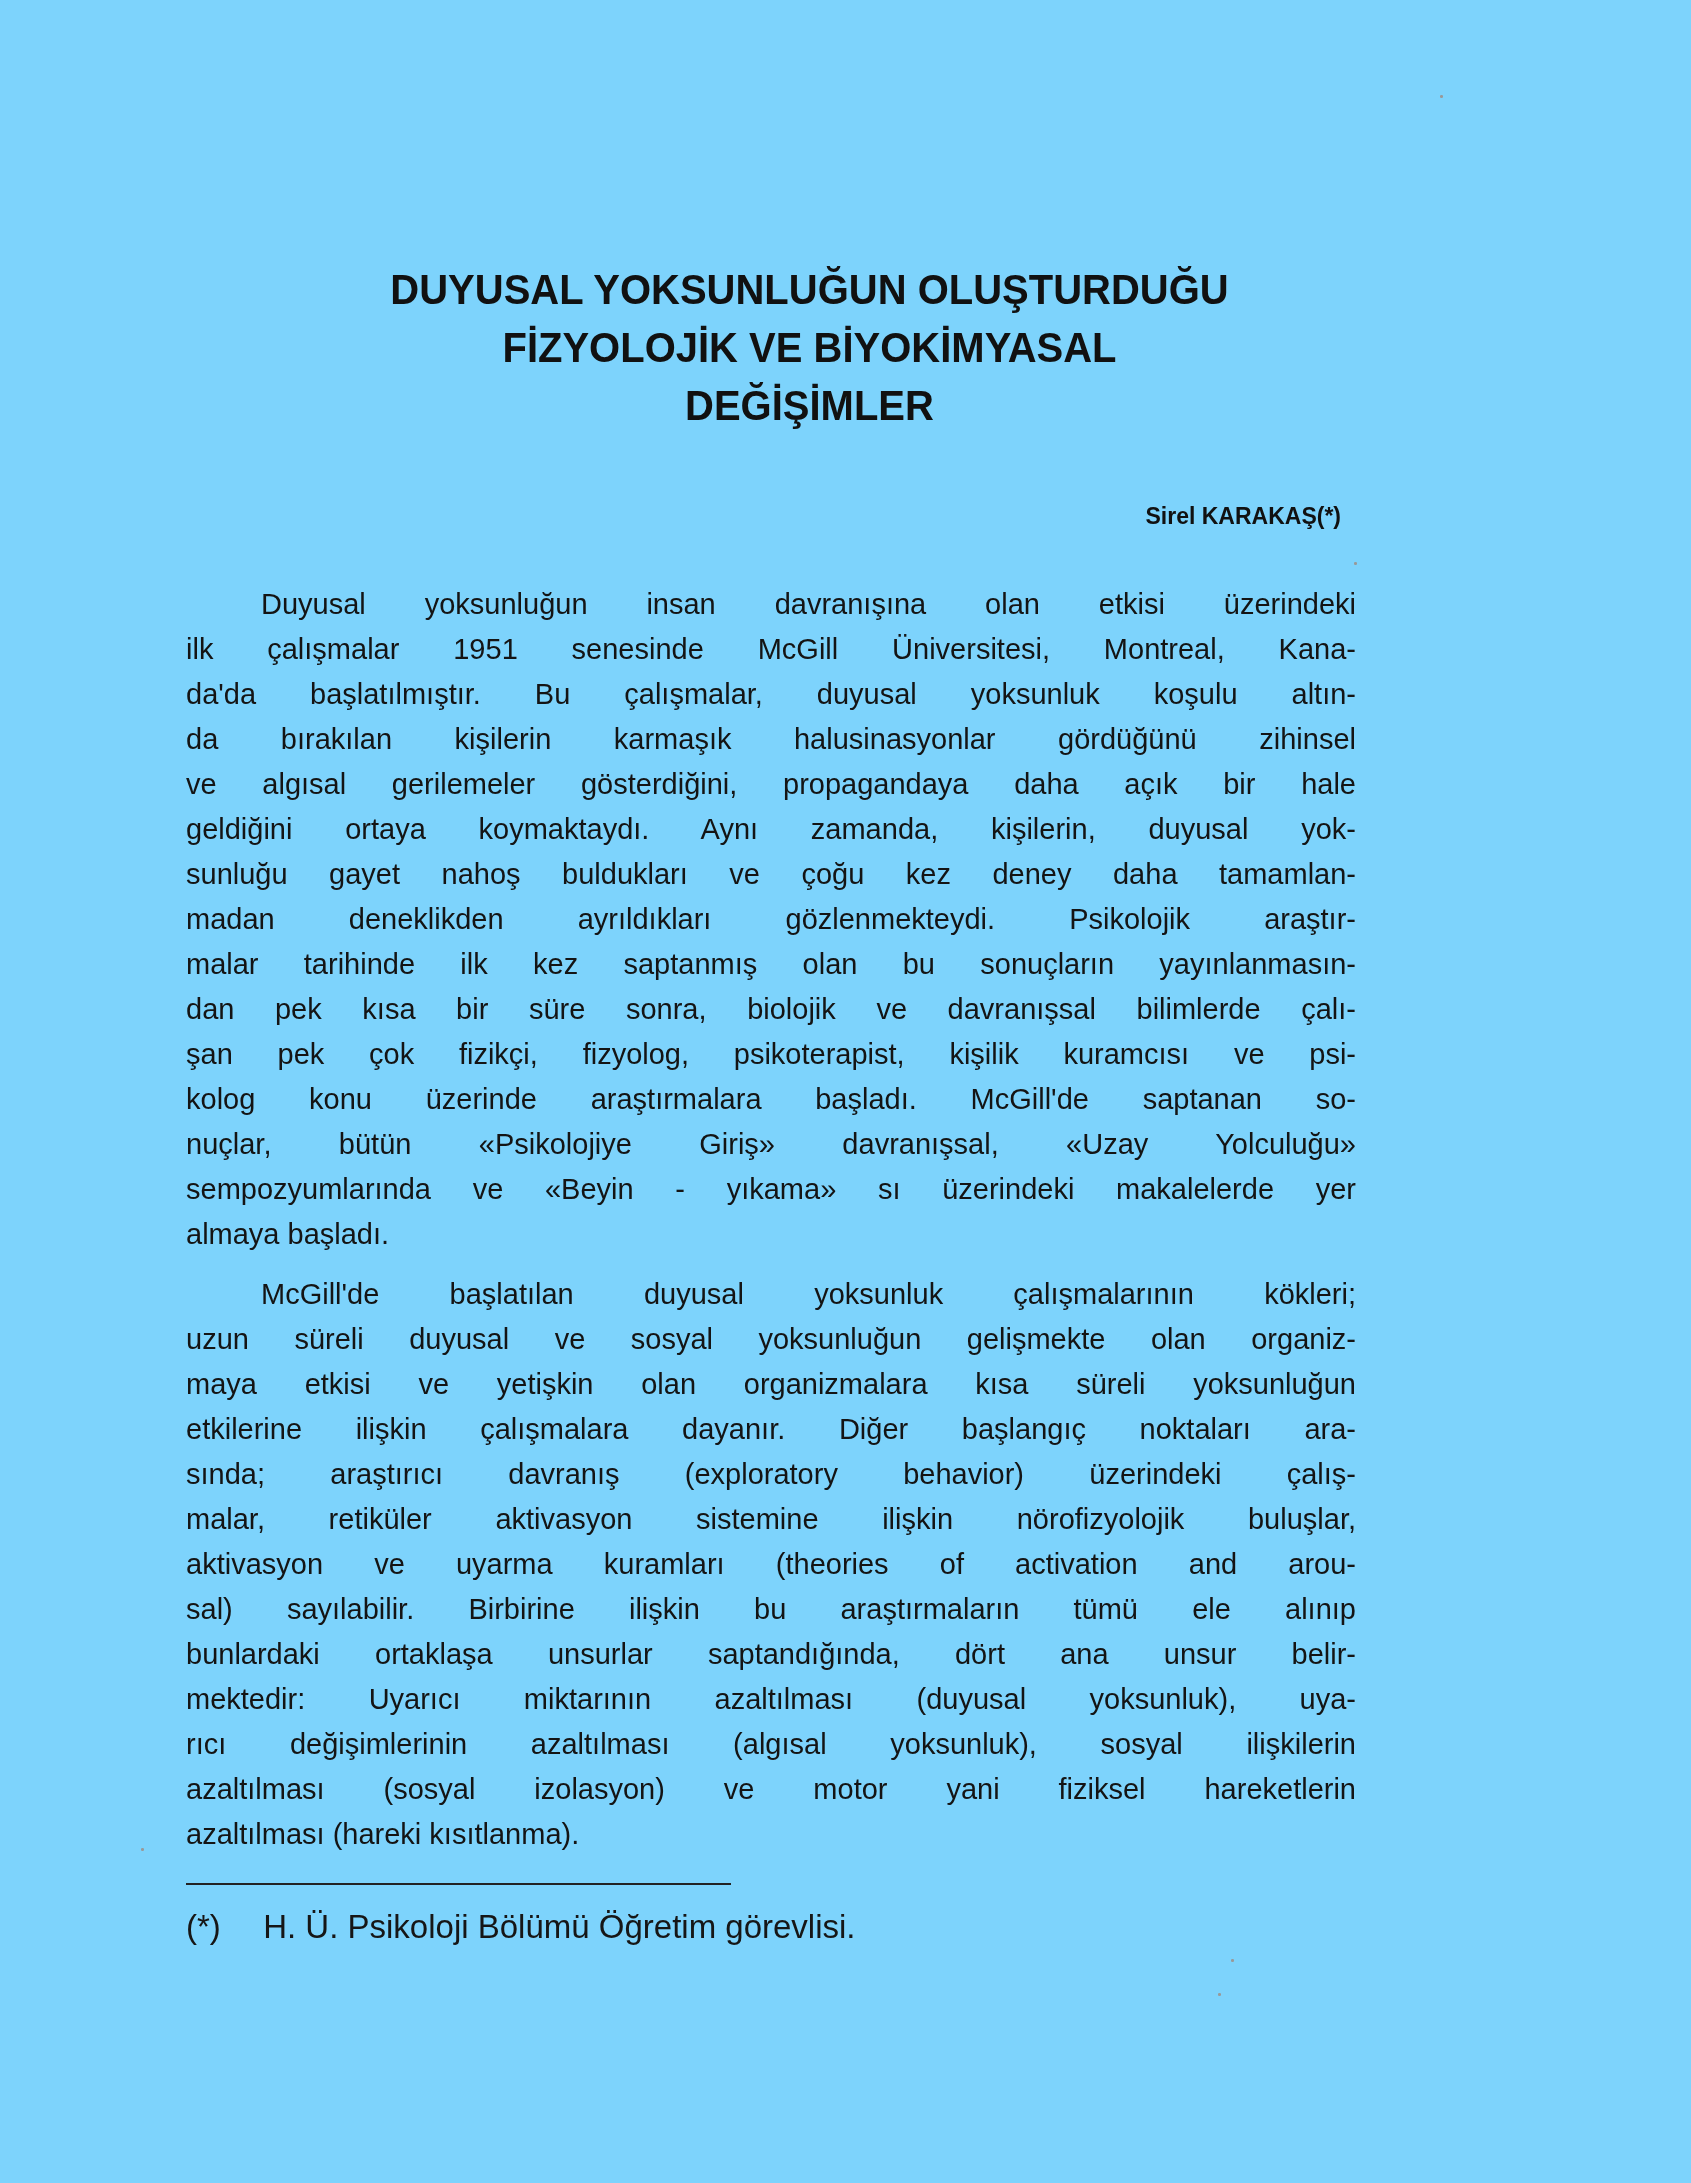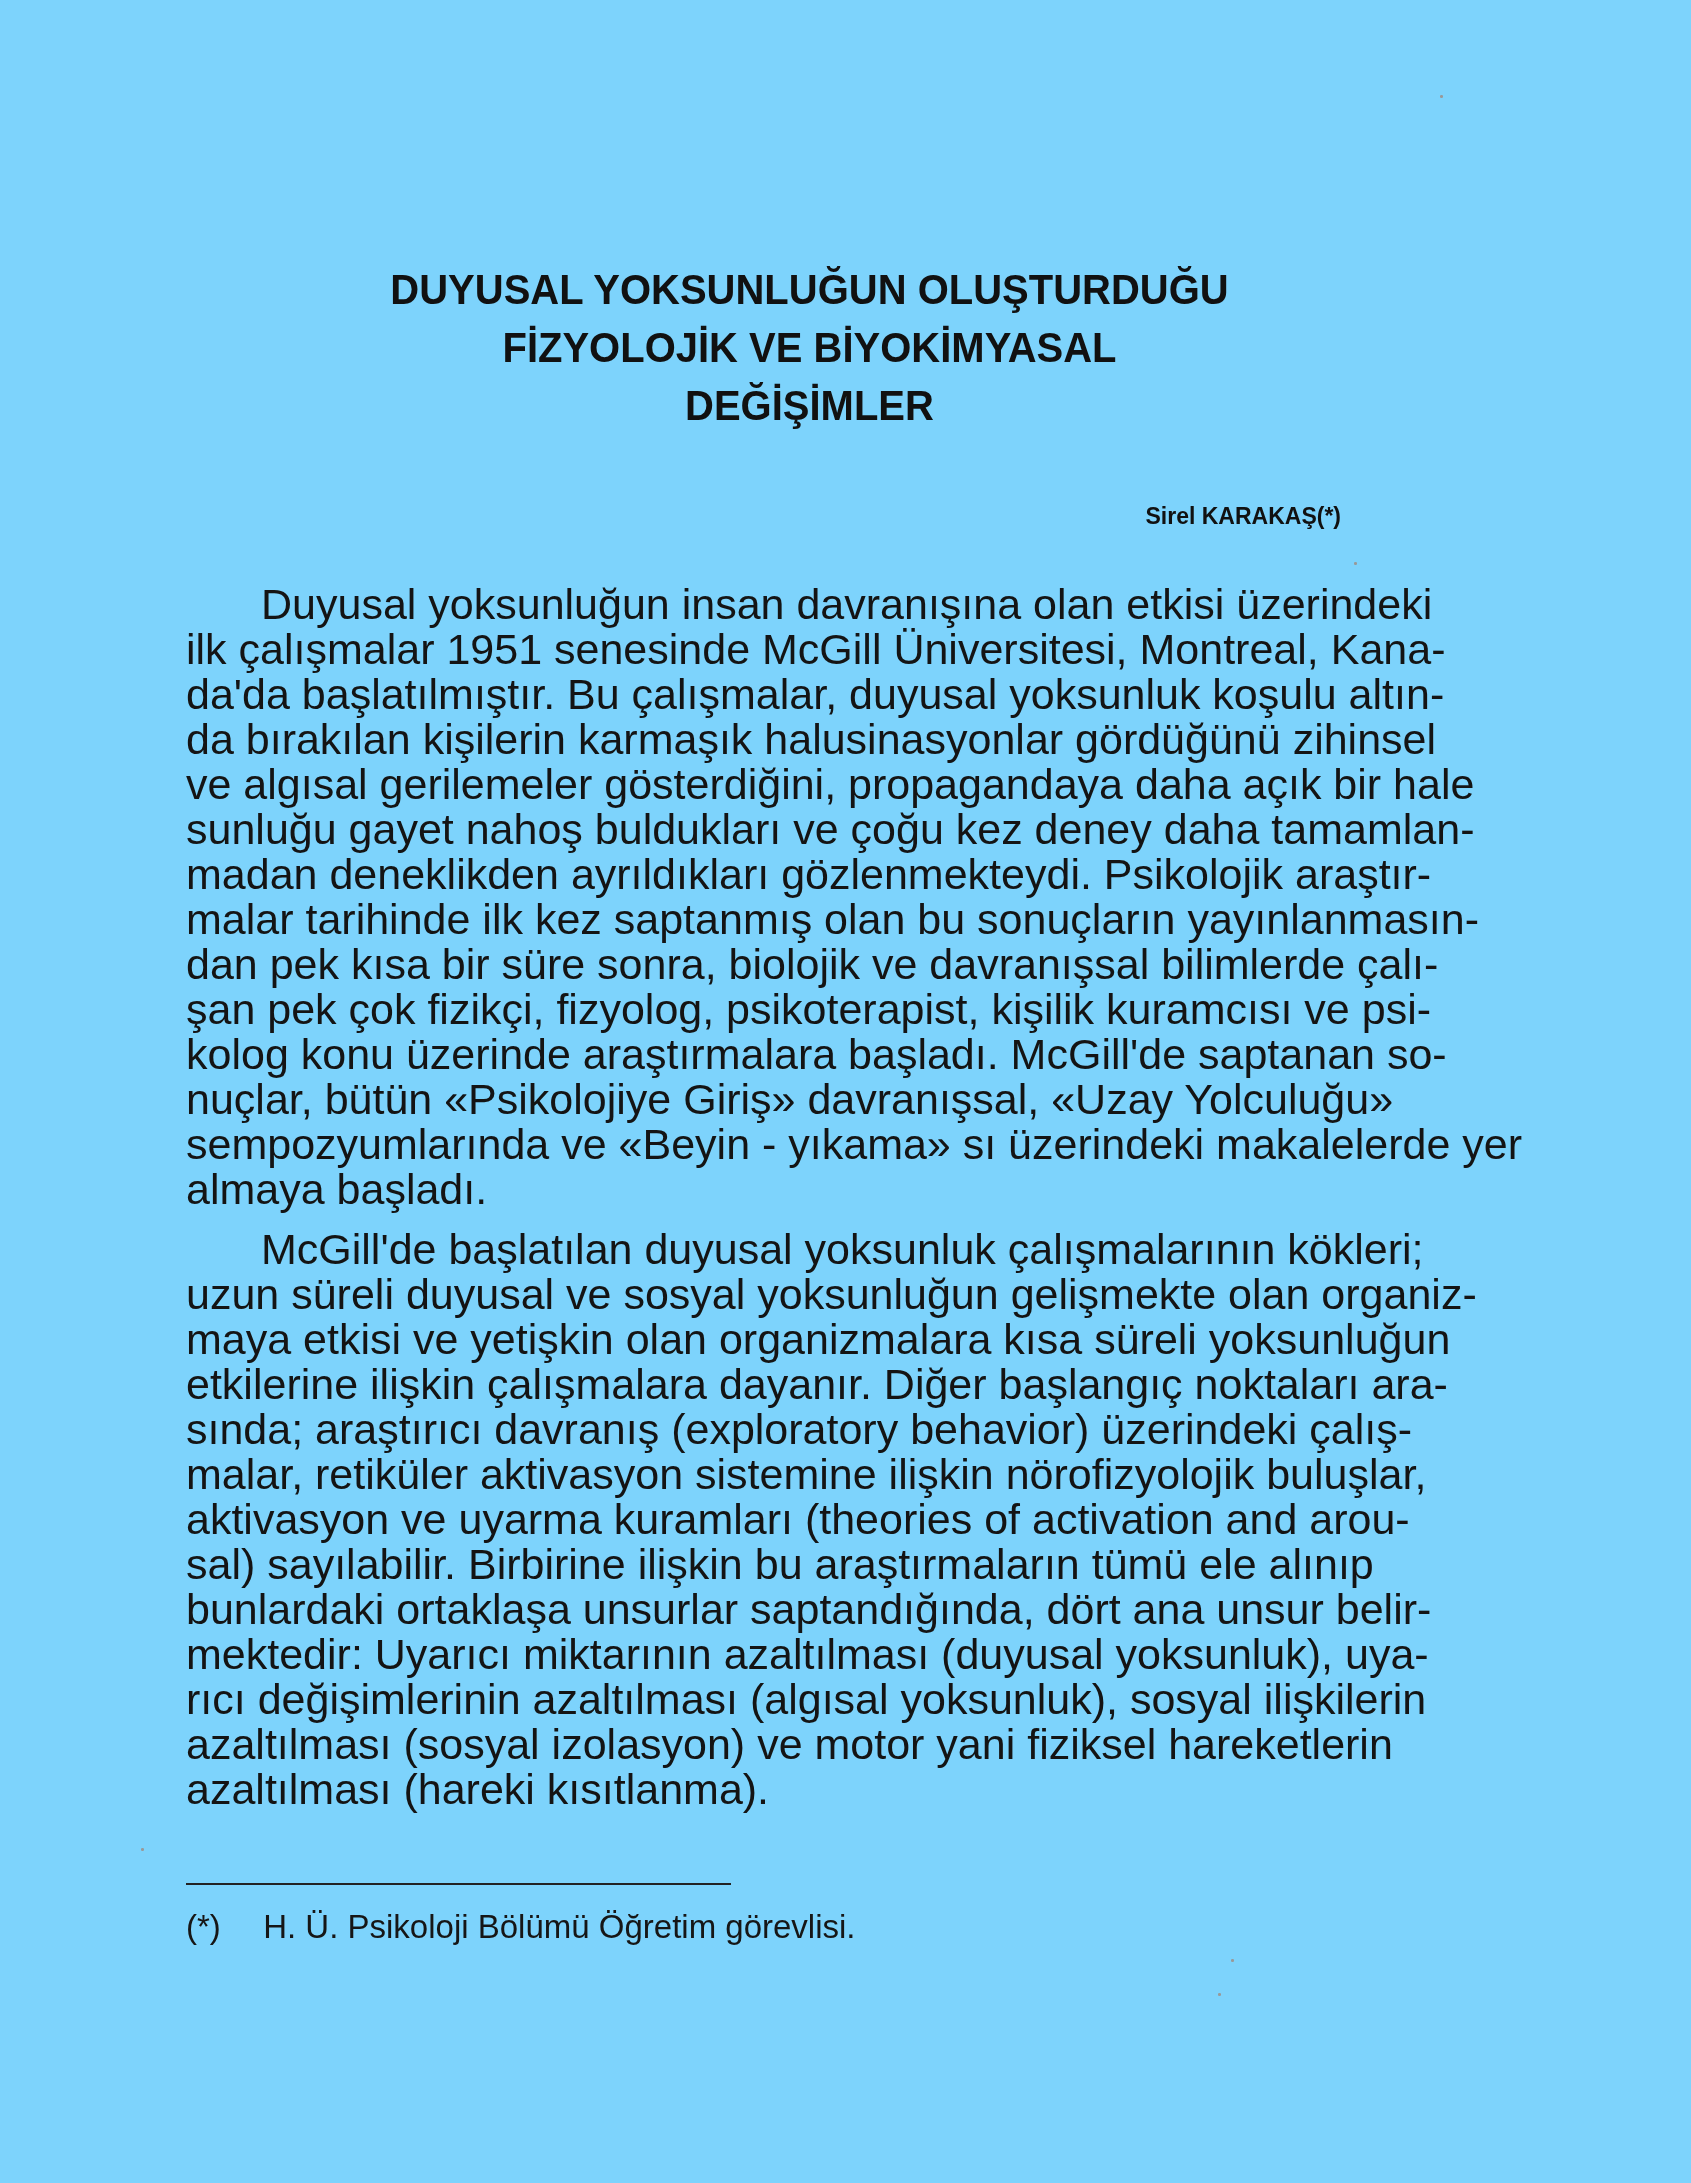--- a/index.html
+++ b/index.html
@@ -47,21 +47,21 @@
       font-size: 23px;
       line-height: 41px;
       white-space: nowrap;
     }
     .body-text {
       position: absolute;
       left: 186px;
       top: 582px;
       width: 1170px;
       font-family: "Liberation Sans", sans-serif;
-      font-size: 43px;
+      font-size: 29px;
       line-height: 45px;
       color: #141414;
     }
     .para-line {
       display: block;
       white-space: nowrap;
       text-align: justify;
       text-align-last: justify;
     }
     .para-line.indent {
@@ -116,20 +116,21 @@
 
   <div class="author">Sirel KARAKAŞ(*)</div>
 
   <div class="body-text">
     <div class="paragraph">
       <span class="para-line indent">Duyusal yoksunluğun insan davranışına olan etkisi üzerindeki</span>
       <span class="para-line">ilk çalışmalar 1951 senesinde McGill Üniversitesi, Montreal, Kana-</span>
       <span class="para-line">da'da başlatılmıştır. Bu çalışmalar, duyusal yoksunluk koşulu altın-</span>
       <span class="para-line">da bırakılan kişilerin karmaşık halusinasyonlar gördüğünü zihinsel</span>
       <span class="para-line">ve algısal gerilemeler gösterdiğini, propagandaya daha açık bir hale</span>
+      <span class="para-line">geldiğini ortaya koymaktaydı. Aynı zamanda, kişilerin, duyusal yok-</span>
       <span class="para-line">sunluğu gayet nahoş buldukları ve çoğu kez deney daha tamamlan-</span>
       <span class="para-line">madan deneklikden ayrıldıkları gözlenmekteydi. Psikolojik araştır-</span>
       <span class="para-line">malar tarihinde ilk kez saptanmış olan bu sonuçların yayınlanmasın-</span>
       <span class="para-line">dan pek kısa bir süre sonra, biolojik ve davranışsal bilimlerde çalı-</span>
       <span class="para-line">şan pek çok fizikçi, fizyolog, psikoterapist, kişilik kuramcısı ve psi-</span>
       <span class="para-line">kolog konu üzerinde araştırmalara başladı. McGill'de saptanan so-</span>
       <span class="para-line">nuçlar, bütün «Psikolojiye Giriş» davranışsal, «Uzay Yolculuğu»</span>
       <span class="para-line">sempozyumlarında ve «Beyin - yıkama» sı üzerindeki makalelerde yer</span>
       <span class="para-line last">almaya başladı.</span>
     </div>

